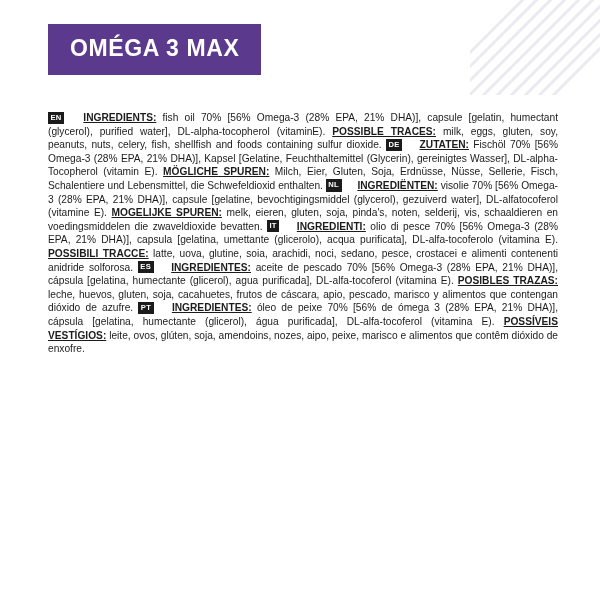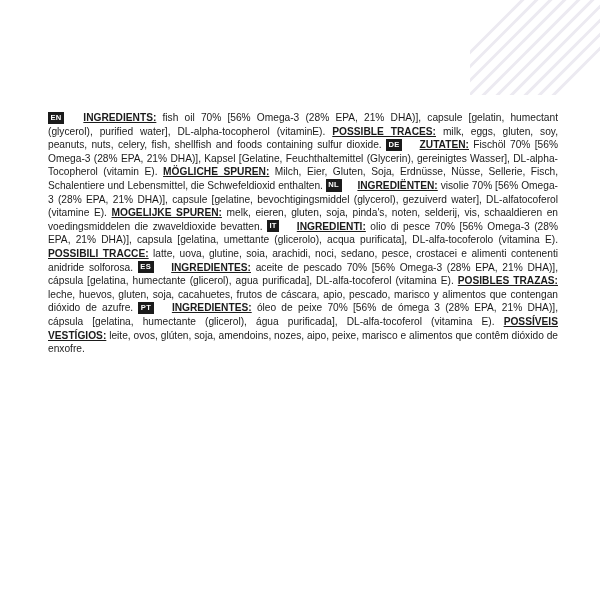--- a/index.html
+++ b/index.html
@@ -97,16 +97,19 @@
     <i style="left: 34px;"></i>
     <i style="left: 48px;"></i>
     <i style="left: 62px;"></i>
     <i style="left: 76px;"></i>
     <i style="left: 90px;"></i>
     <i style="left: 104px;"></i>
     <i style="left: 118px;"></i>
     <i style="left: 132px;"></i>
   </div>
 
+  <div class="title-bar">
+    <div class="title">OMÉGA 3 MAX</div>
+  </div>
 
   <div class="content"><span class="seg"><span class="lang-tag">EN</span> <span class="hdr">INGREDIENTS:</span><span> fish oil 70% [56% Omega-3 (28% EPA, 21% DHA)], capsule [gelatin, humectant (glycerol), purified water], DL-alpha-tocopherol (vitaminE). </span></span><span class="seg"><span class="hdr">POSSIBLE TRACES:</span><span> milk, eggs, gluten, soy, peanuts, nuts, celery, fish, shellfish and foods containing sulfur dioxide. </span></span><span class="seg"><span class="lang-tag">DE</span> <span class="hdr">ZUTATEN:</span><span> Fischöl 70% [56% Omega-3 (28% EPA, 21% DHA)], Kapsel [Gelatine, Feuchthaltemittel (Glycerin), gereinigtes Wasser], DL-alpha-Tocopherol (vitamin E). </span></span><span class="seg"><span class="hdr">MÖGLICHE SPUREN:</span><span> Milch, Eier, Gluten, Soja, Erdnüsse, Nüsse, Sellerie, Fisch, Schalentiere und Lebensmittel, die Schwefeldioxid enthalten. </span></span><span class="seg"><span class="lang-tag">NL</span> <span class="hdr">INGREDIËNTEN:</span><span> visolie 70% [56% Omega-3 (28% EPA, 21% DHA)], capsule [gelatine, bevochtigingsmiddel (glycerol), gezuiverd water], DL-alfatocoferol (vitamine E). </span></span><span class="seg"><span class="hdr">MOGELIJKE SPUREN:</span><span> melk, eieren, gluten, soja, pinda's, noten, selderij, vis, schaaldieren en voedingsmiddelen die zwaveldioxide bevatten. </span></span><span class="seg"><span class="lang-tag">IT</span> <span class="hdr">INGREDIENTI:</span><span> olio di pesce 70% [56% Omega-3 (28% EPA, 21% DHA)], capsula [gelatina, umettante (glicerolo), acqua purificata], DL-alfa-tocoferolo (vitamina E). </span></span><span class="seg"><span class="hdr">POSSIBILI TRACCE:</span><span> latte, uova, glutine, soia, arachidi, noci, sedano, pesce, crostacei e alimenti contenenti anidride solforosa. </span></span><span class="seg"><span class="lang-tag">ES</span> <span class="hdr">INGREDIENTES:</span><span> aceite de pescado 70% [56% Omega-3 (28% EPA, 21% DHA)], cápsula [gelatina, humectante (glicerol), agua purificada], DL-alfa-tocoferol (vitamina E). </span></span><span class="seg"><span class="hdr">POSIBLES TRAZAS:</span><span> leche, huevos, gluten, soja, cacahuetes, frutos de cáscara, apio, pescado, marisco y alimentos que contengan dióxido de azufre. </span></span><span class="seg"><span class="lang-tag">PT</span> <span class="hdr">INGREDIENTES:</span><span> óleo de peixe 70% [56% de ómega 3 (28% EPA, 21% DHA)], cápsula [gelatina, humectante (glicerol), água purificada], DL-alfa-tocoferol (vitamina E). </span></span><span class="seg"><span class="hdr">POSSÍVEIS VESTÍGIOS:</span><span> leite, ovos, glúten, soja, amendoins, nozes, aipo, peixe, marisco e alimentos que contêm dióxido de enxofre. </span></span></div>
 
 </div>
 
 </body></html>

